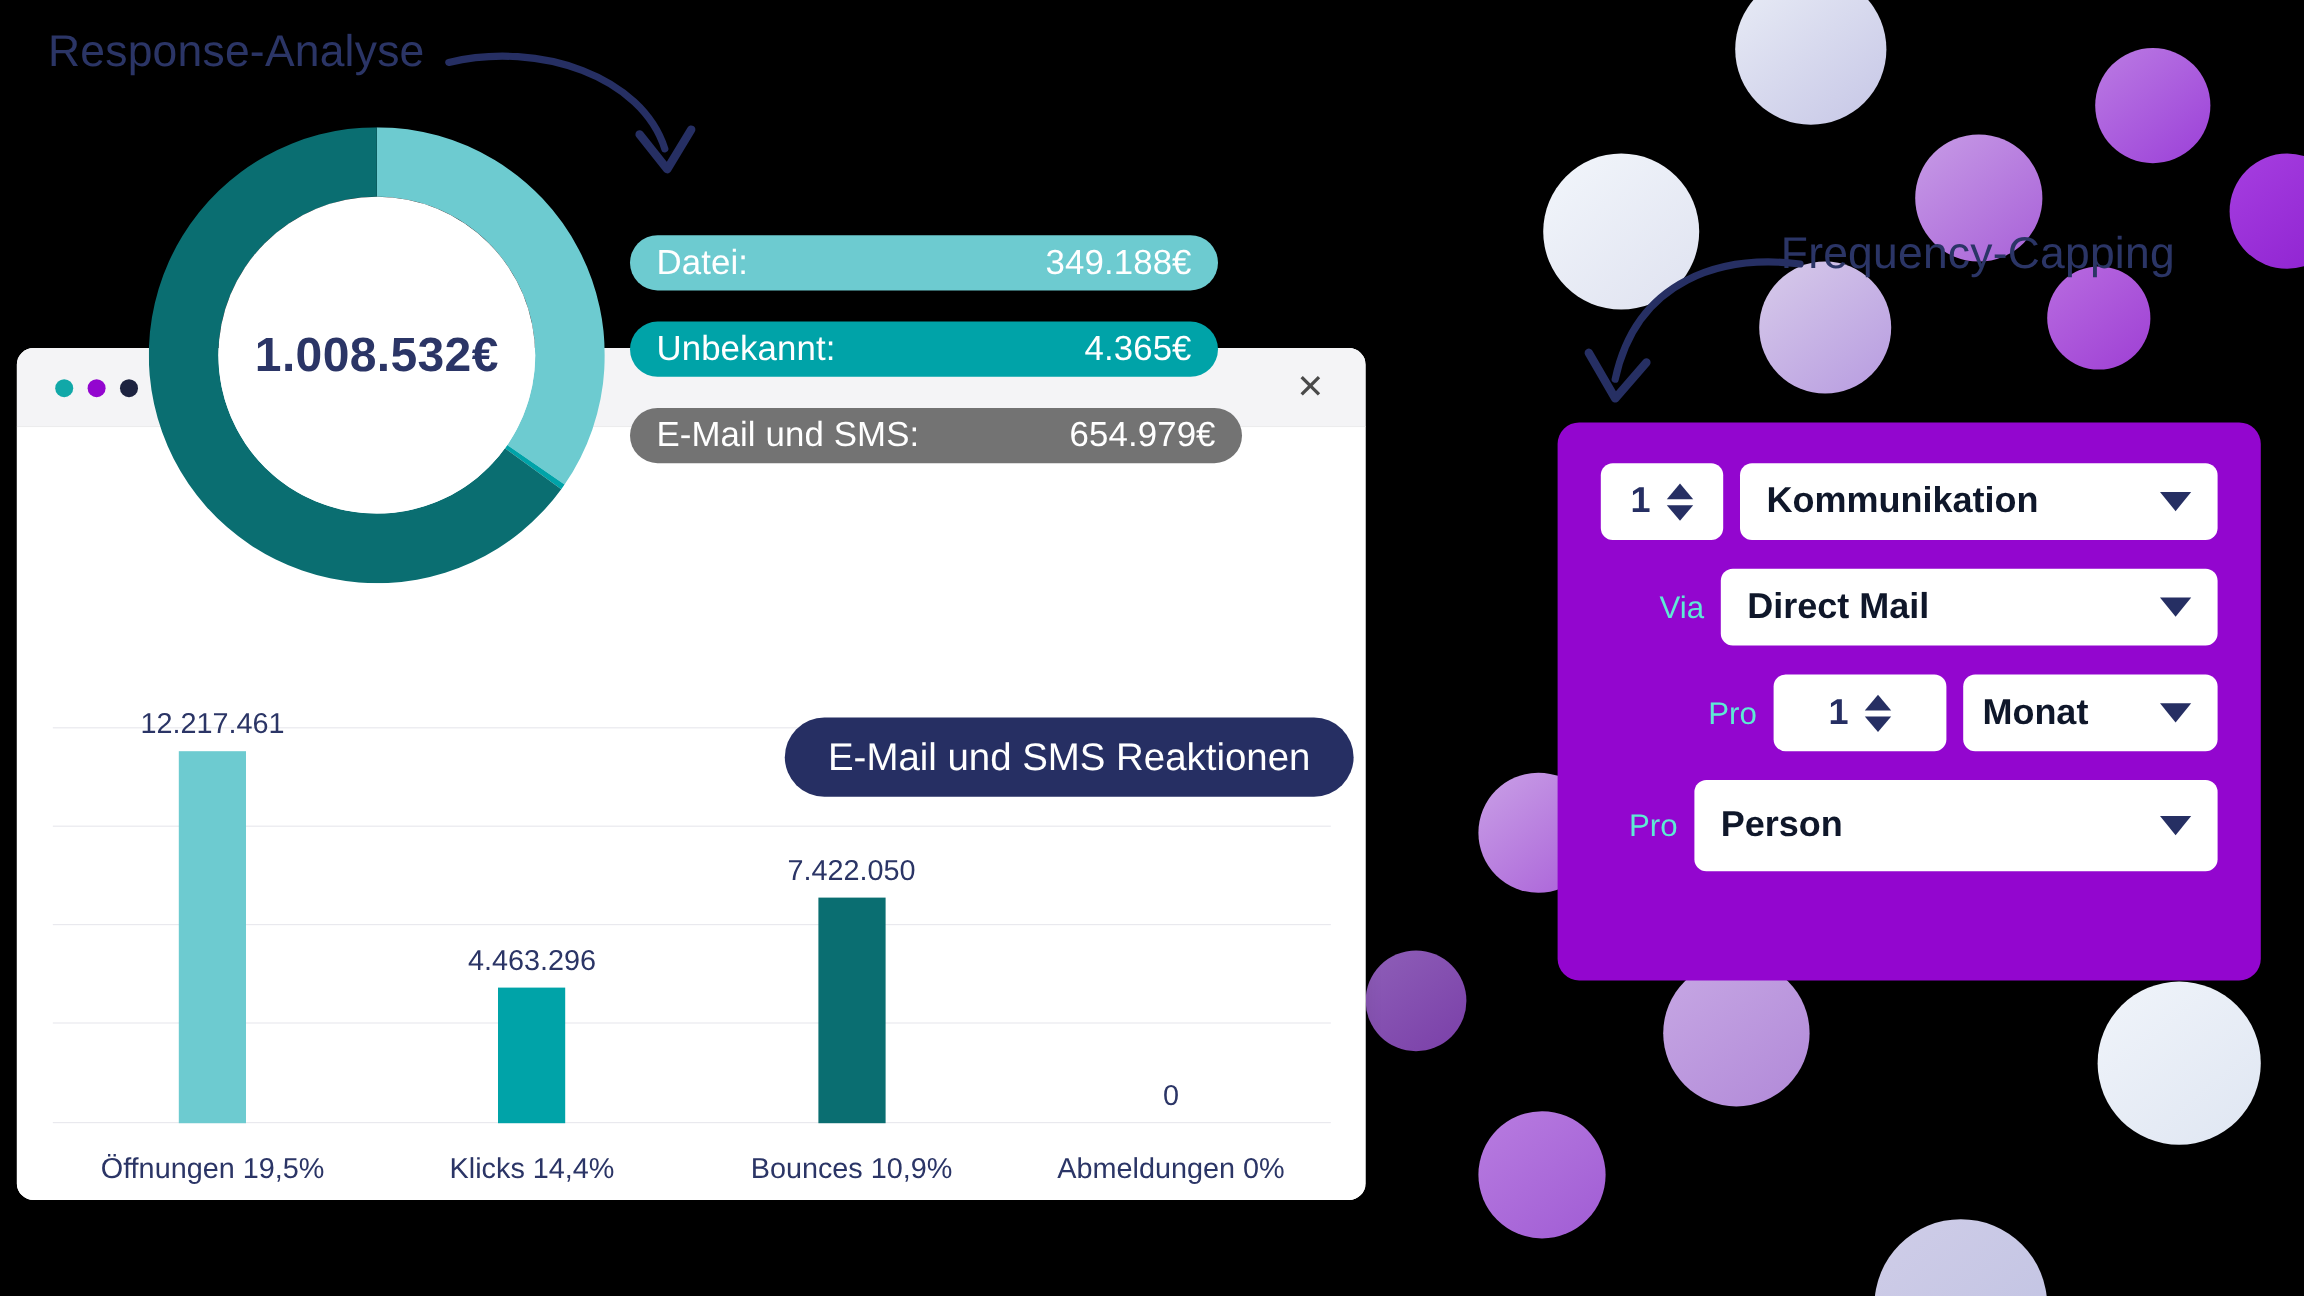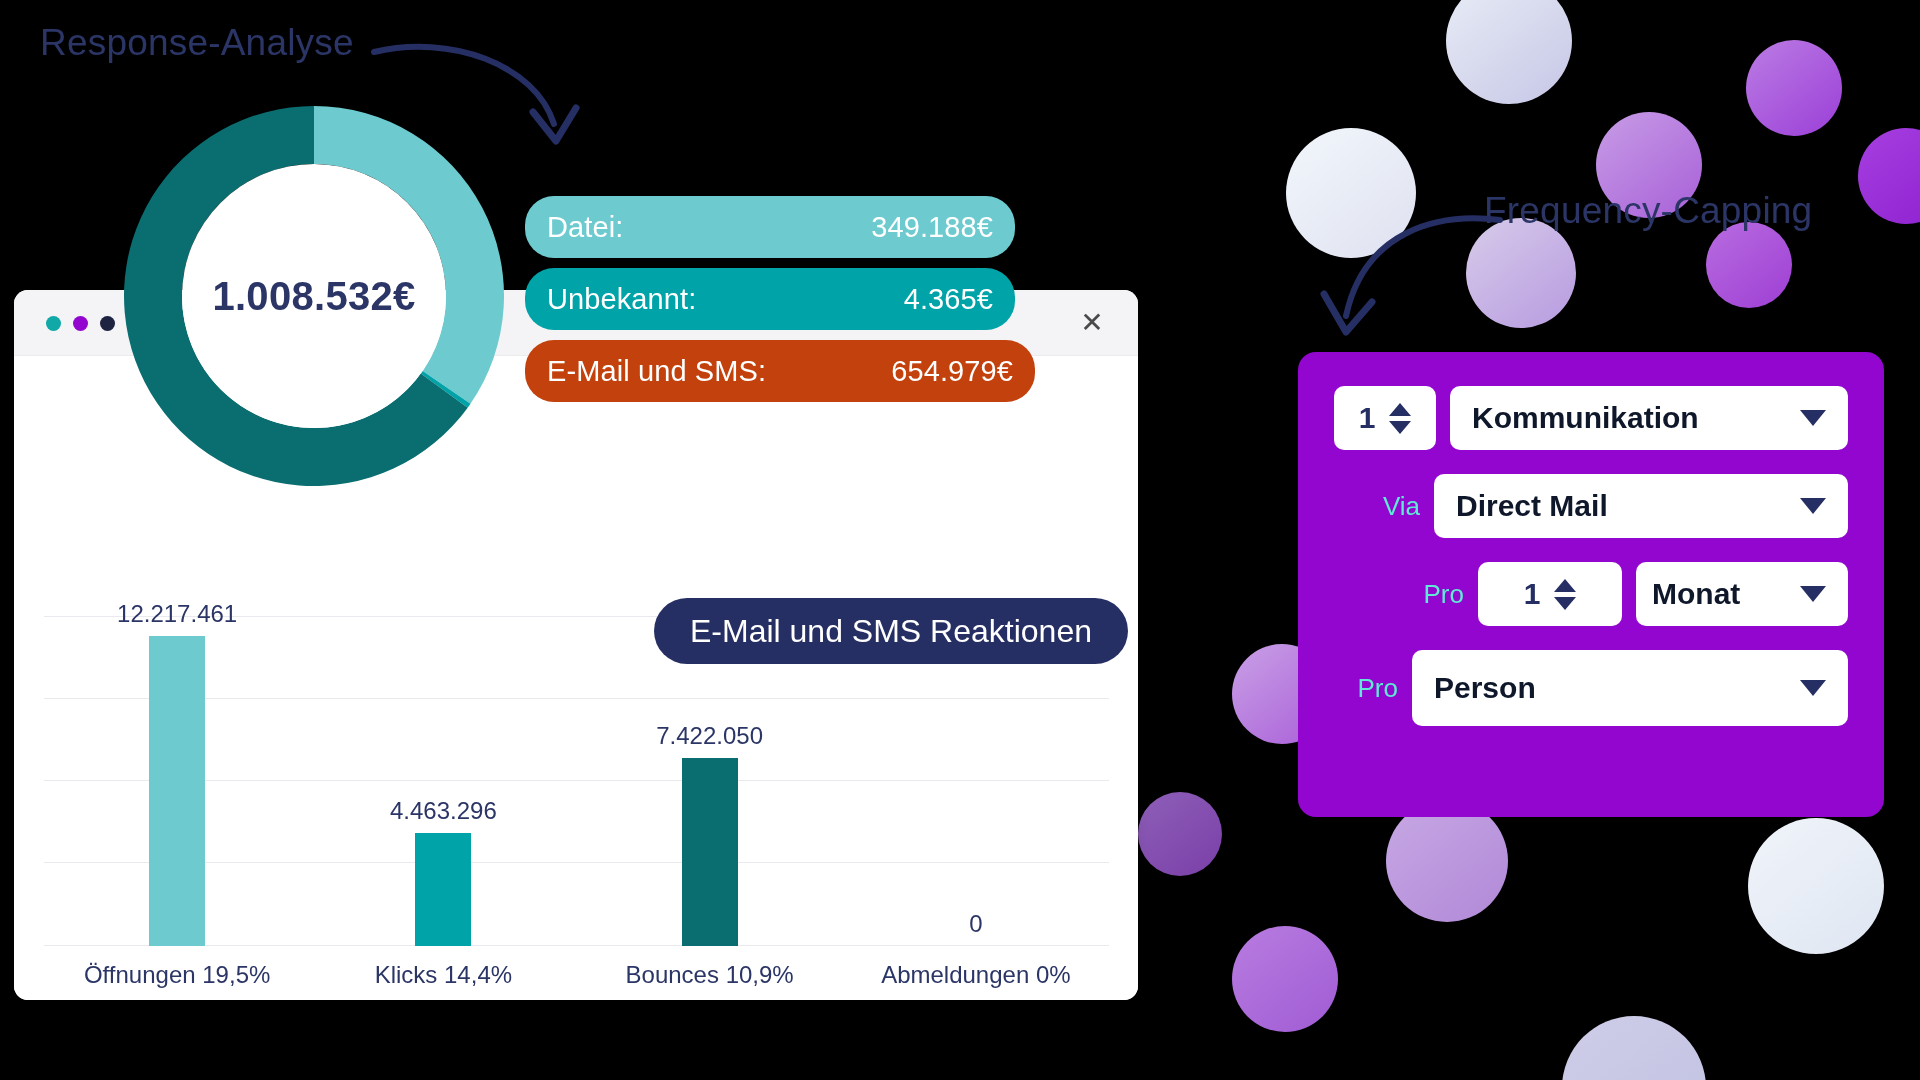--- a/index.html
+++ b/index.html
@@ -57,24 +57,24 @@
     position: absolute; left: 0; top: 0; width: 380px; height: 380px;
     display: flex; align-items: center; justify-content: center;
     color: #2b3566; font-size: 40px; font-weight: 700; letter-spacing: .3px;
   }
 
   
   #legend { position: absolute; left: 525px; top: -90px; width: 500px; }
   .legend-pill {
     position: relative;
     display: flex; align-items: center; justify-content: space-between;
-    height: 62px;
+    height: 46px;
     border-radius: 29px;
     padding: 0 22px;
-    margin-bottom: 10px;
+    margin-bottom: 26px;
     color: #ffffff;
     font-size: 29px;
     font-weight: 400;
     white-space: nowrap;
   }
   .legend-pill .pill-label { letter-spacing: .1px; }
   .legend-pill .pill-value { letter-spacing: .1px; }
 
   
   #chart-title-badge {
@@ -87,21 +87,21 @@
     border-radius: 33px;
     color: #ffffff;
     font-size: 32px;
     white-space: nowrap;
     z-index: 5;
   }
 
   
   #bar-chart {
     position: absolute;
-    left: 30px; top: 260px;
+    left: 30px; top: 250px;
     width: 1065px; height: 330px;
   }
   .grid-line {
     position: absolute; left: 0; width: 100%;
     height: 1px; background: #e9e9ee;
   }
   #bars-row {
     position: absolute; left: 0; bottom: 0; width: 100%; height: 330px;
     display: flex;
   }
@@ -280,21 +280,21 @@
 
   <div id="legend" style="position:absolute; left:525px; top:196px; width:510px;">
       <div class="legend-pill" style="background: rgb(109, 203, 208); width: 490px;">
         <span class="pill-label">Datei:</span>
         <span class="pill-value">349.188€</span>
       </div>
       <div class="legend-pill" style="background: rgb(0, 163, 168); width: 490px;">
         <span class="pill-label">Unbekannt:</span>
         <span class="pill-value">4.365€</span>
       </div>
-      <div class="legend-pill" style="background: #c2410c; width: 510px;">
+      <div class="legend-pill" style="background: #737373; width: 510px;">
         <span class="pill-label">E-Mail und SMS:</span>
         <span class="pill-value">654.979€</span>
       </div>
     </div>
 
   <div id="capping-card">
 
     <div class="cap-row">
       <div class="stepper">
         <span class="stepper-value">1</span>

